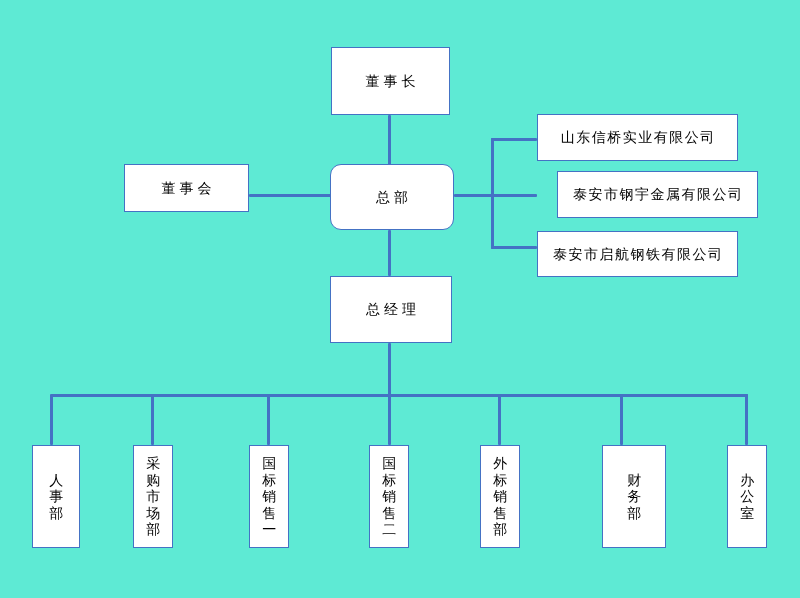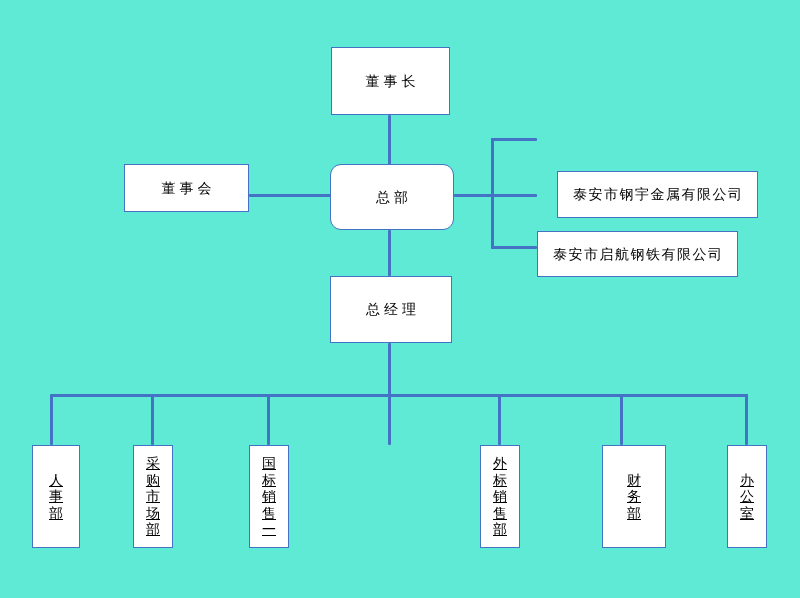--- a/index.html
+++ b/index.html
@@ -26,24 +26,23 @@
     justify-content: center;
     font-size: 14px;
     line-height: 1.2;
     z-index: 2;
   }
   .node.h-label { letter-spacing: 4px; text-indent: 4px; }
   .node.company { letter-spacing: 1.5px; text-indent: 1.5px; }
   .node.vert .vtext {
     width: 1.05em;
     word-break: break-all;
-    text-align: center;
+    text-align: right;
     line-height: 1.18;
     letter-spacing: 0;
-    text-decoration: underline;
   }
   .line {
     position: absolute;
     background: #4472C4;
     z-index: 1;
     border-radius: 1px;
   }
 </style>
 </head>
 <body>
@@ -67,37 +66,41 @@
   <div class="line" style="left:745px; top:394px; width:3px; height:51px;"></div>
 
   <div class="node h-label" style="left:331px; top:47px; width:119px; height:68px;">董事长</div>
 
   <div class="node h-label" style="left:124px; top:164px; width:125px; height:48px;">董事会</div>
 
   <div class="node h-label" style="left:330px; top:164px; width:124px; height:66px;border-radius:11px;">总部</div>
 
   <div class="node h-label" style="left:330px; top:276px; width:122px; height:67px;">总经理</div>
 
+  <div class="node company" style="left:537px; top:114px; width:201px; height:47px;">山东信桥实业有限公司</div>
 
   <div class="node company" style="left:557px; top:171px; width:201px; height:47px;">泰安市钢宇金属有限公司</div>
 
   <div class="node company" style="left:537px; top:231px; width:201px; height:46px;">泰安市启航钢铁有限公司</div>
 
   <div class="node vert" style="left:32px; top:445px; width:48px; height:103px;">
     <span class="vtext">人事部</span>
   </div>
 
   <div class="node vert" style="left:133px; top:445px; width:40px; height:103px;">
     <span class="vtext">采购市场部</span>
   </div>
 
   <div class="node vert" style="left:249px; top:445px; width:40px; height:103px;">
     <span class="vtext">国标销售一</span>
   </div>
 
+  <div class="node vert" style="left:369px; top:445px; width:40px; height:103px;">
+    <span class="vtext">国标销售二</span>
+  </div>
 
   <div class="node vert" style="left:480px; top:445px; width:40px; height:103px;">
     <span class="vtext">外标销售部</span>
   </div>
 
   <div class="node vert" style="left:602px; top:445px; width:64px; height:103px;">
     <span class="vtext">财务部</span>
   </div>
 
   <div class="node vert" style="left:727px; top:445px; width:40px; height:103px;">

